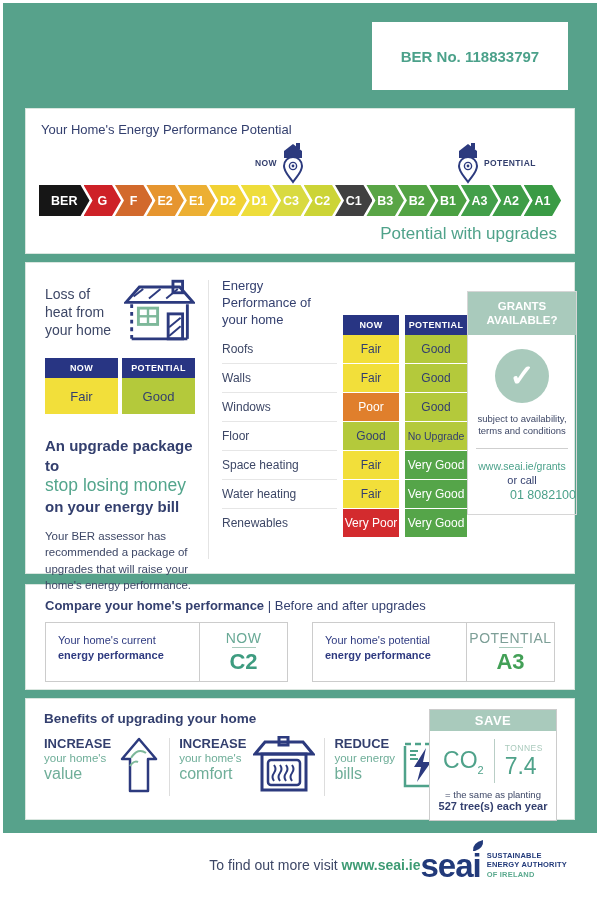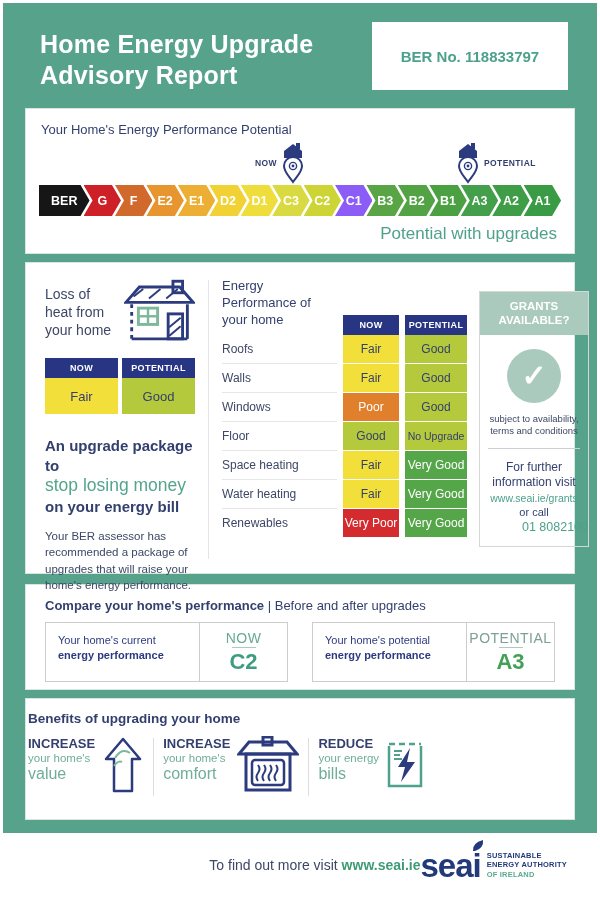--- a/index.html
+++ b/index.html
@@ -65,21 +65,21 @@
   #panel3 .title b { font-weight:bold; }
   #panel3 .title { color:#333f6e; font-size:13px; }
   .compare-row { display:flex; gap:24px; margin-top:9px; }
   .compare-box { flex:1; border:1px solid #ccc; height:60px; display:flex; }
   .compare-desc { flex:1; padding:10px 8px 0 12px; color:#2e3a80; font-size:11px; line-height:1.35; }
   .compare-val { width:88px; border-left:1px solid #ccc; display:flex; flex-direction:column; align-items:center; justify-content:center; gap:1px; }
   .cv-label { font-size:14px; letter-spacing:.5px; }
   .cv-line { width:24px; border-top:1px solid #a9cabc; }
   .cv-value { font-size:22px; font-weight:bold; }
   
-  #panel4 { height:122px; margin-top:8px; padding:12px 2px; position:relative; }
+  #panel4 { height:122px; margin-top:8px; padding:12px 18px; position:relative; }
   #panel4 .title { color:#333f6e; font-size:13.5px; font-weight:bold; }
   .benefits-row { display:flex; align-items:flex-start; margin-top:10px; gap:9px; }
   .benefit { display:flex; gap:7px; align-items:flex-start; }
   .b-text .act { color:#333f6e; font-weight:bold; font-size:13px; }
   .b-text .sub { color:#6fae99; font-size:11.5px; margin-top:1px; }
   .b-text .obj { color:#6fae99; font-size:16px; margin-top:1px; }
   .b-rule { border-left:1px solid #ddd; height:58px; margin-top:2px; }
   
   .save-box { position:absolute; right:17px; top:10px; width:128px; border:1px solid #ccc; background:#fff; }
   .save-head { background:#a9cabc; color:#fff; font-weight:bold; font-size:13px; text-align:center; padding:3px 0; letter-spacing:.5px; }
@@ -101,24 +101,20 @@
   .seai-small { font-size:7.5px; line-height:1.25; font-weight:bold; color:#223a7a; letter-spacing:.2px; }
   .seai-small .green { color:#5aa98e; }
   svg { display:block; }
 </style>
 </head>
 <body>
 
 <div id="page">
 
   <div class="header">
-    <div class="header-title">
-      <div>Home Energy Upgrade</div>
-      <div>Advisory Report</div>
-    </div>
     <div class="ber-badge">
       <span>BER No. 118833797</span>
     </div>
   </div>
 
   <div class="panel" id="panel1">
     <div class="p-title">Your Home's Energy Performance Potential</div>
 
     <div class="marker" style="left:229px;">
       <span class="marker-label">NOW</span>
@@ -144,21 +140,21 @@
     <div class="scale-row">
       <div class="chev first" style="background-color: rgb(22, 22, 22);">BER</div>
       <div class="chev" style="background-color: rgb(206, 33, 39);">G</div>
       <div class="chev" style="background-color: rgb(210, 105, 44);">F</div>
       <div class="chev" style="background-color: rgb(230, 149, 47);">E2</div>
       <div class="chev" style="background-color: rgb(236, 175, 51);">E1</div>
       <div class="chev" style="background-color: rgb(241, 209, 52);">D2</div>
       <div class="chev" style="background-color: rgb(238, 221, 59);">D1</div>
       <div class="chev" style="background-color: rgb(217, 218, 65);">C3</div>
       <div class="chev" style="background-color: rgb(204, 212, 54);">C2</div>
-      <div class="chev" style="background-color: #8b5cf6; text-align: right;">C1</div>
+      <div class="chev" style="background-color: #404040; text-align: right;">C1</div>
       <div class="chev" style="background-color: rgb(89, 165, 70);">B3</div>
       <div class="chev" style="background-color: rgb(83, 163, 68);">B2</div>
       <div class="chev" style="background-color: rgb(75, 160, 66);">B1</div>
       <div class="chev" style="background-color: rgb(67, 159, 74);">A3</div>
       <div class="chev" style="background-color: rgb(63, 157, 71);">A2</div>
       <div class="chev" style="background-color: rgb(58, 155, 69);">A1</div>
     </div>
     <div class="scale-caption">Potential with upgrades</div>
   </div>
 
@@ -232,26 +228,25 @@
         <div class="perf-label">Water heating</div>
         <div class="perf-cell" style="background-color: rgb(242, 223, 58); color: rgb(51, 63, 110);">Fair</div>
         <div class="perf-cell" style="background-color: rgb(85, 165, 73); color: rgb(255, 255, 255);">Very Good</div>
 
         <div class="perf-label" style="border-bottom:none;">Renewables</div>
         <div class="perf-cell" style="background-color: rgb(211, 43, 46); color: rgb(255, 255, 255);">Very Poor</div>
         <div class="perf-cell" style="background-color: rgb(85, 165, 73); color: rgb(255, 255, 255);">Very Good</div>
       </div>
     </div>
 
-    <div class="grants" style="margin-left:12px;">
+    <div class="grants" style="margin-left:0;">
       <div class="grants-head">GRANTS AVAILABLE?</div>
       <div class="check-circle">✓</div>
       <div class="grants-cond">subject to availability, terms and conditions</div>
       <hr>
-      <div class="grants-info">For further information visit</div>
       <a class="grants-link" href="#">www.seai.ie/grants</a>
       <div class="grants-call">or call</div>
       <div class="grants-phone">01 8082100</div>
     </div>
   </div>
 
   <div class="panel" id="panel3">
     <div class="title">
       <b>Compare your home's performance</b>
       <span> </span>
@@ -325,20 +320,33 @@
           <path d="M3 10 L3 50 L35 50 L35 10" fill="none" stroke="#4fa28a" stroke-width="2.5"></path>
           <line x1="3" y1="8" x2="35" y2="8" stroke="#4fa28a" stroke-width="2.5" stroke-dasharray="6 4"></line>
           <line x1="8" y1="15" x2="16" y2="15" stroke="#4fa28a" stroke-width="2"></line>
           <line x1="8" y1="19" x2="14" y2="19" stroke="#4fa28a" stroke-width="2"></line>
           <line x1="8" y1="23" x2="16" y2="23" stroke="#4fa28a" stroke-width="2"></line>
           <polygon points="24,12 12,31 19,31 15,46 29,26 21,26" fill="#2c3a7e"></polygon>
         </svg>
       </div>
     </div>
 
+    <div class="save-box">
+      <div class="save-head">SAVE</div>
+      <div class="save-main">
+        <div class="co2"><span>CO</span><sub>2</sub></div>
+        <div class="save-div"></div>
+        <div>
+          <div class="tonnes-l">TONNES</div>
+          <div class="tonnes-v">7.4</div>
+        </div>
+      </div>
+      <div class="save-cap1">= the same as planting</div>
+      <div class="save-cap2">527 tree(s) each year</div>
+    </div>
   </div>
 
   <div class="footer">
     <div class="footer-text">
       <span>To find out more visit </span><a href="#">www.seai.ie</a>
     </div>
     <div class="seai-logo">
       <div class="seai-word">
         <span>seai</span>
         <svg class="seai-leaf" width="14" height="12" viewBox="0 0 14 12">

